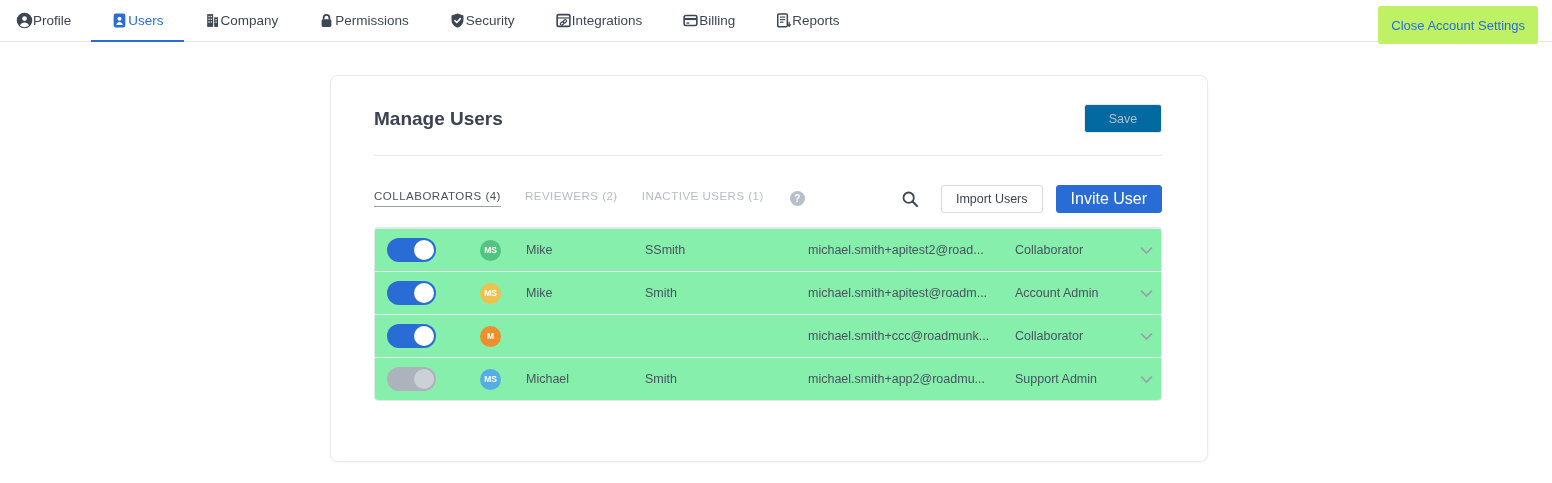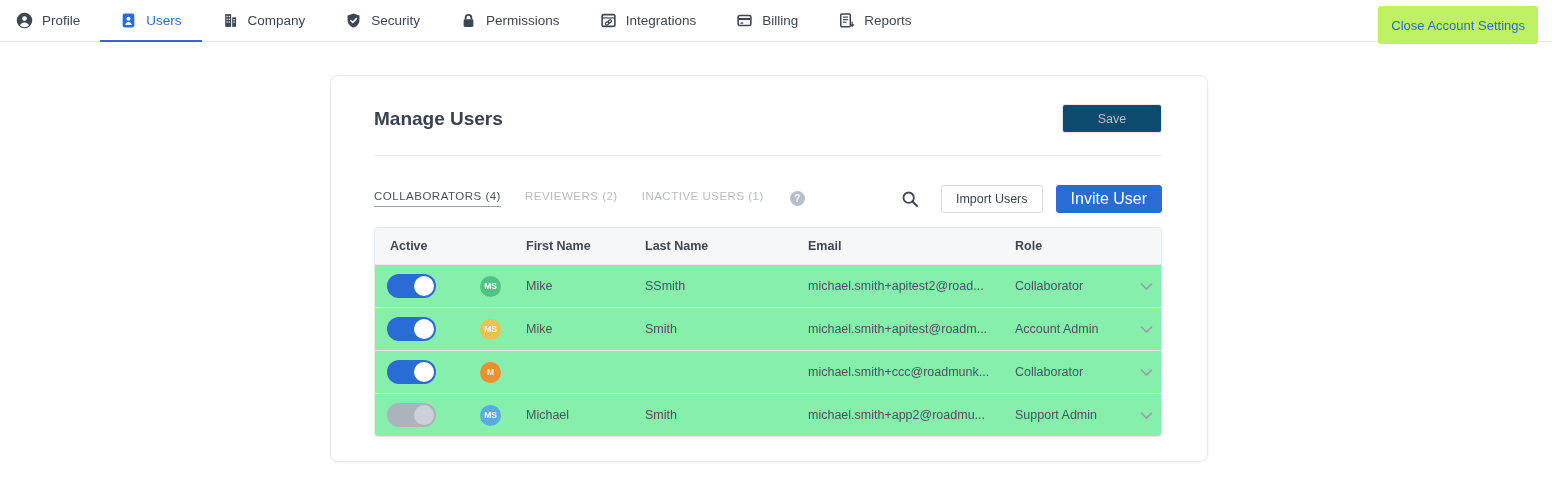--- a/index.html
+++ b/index.html
@@ -3,38 +3,38 @@
 <meta charset="utf-8">
 <style>
   * { margin:0; padding:0; box-sizing:border-box; }
   html,body { width:1552px; height:483px; background:#ffffff;
     font-family:"Liberation Sans", sans-serif; color:#4a5260; }
   .page { position:relative; width:1552px; height:483px; overflow:hidden; }
 
   
   .topnav { position:absolute; top:0; left:0; right:0; height:42px;
     display:flex; align-items:stretch; border-bottom:1px solid #e4e7eb; background:#fff; }
-  .nav-item { display:flex; align-items:center; gap:9px; padding:0 20px;
+  .nav-item { display:flex; align-items:center; padding:0 20px;
     font-size:13.5px; color:#3d4653; cursor:pointer; position:relative; }
   .nav-item:first-child { padding-left:16px; }
   .nav-item svg { display:block; }
   .nav-item.active { color:#2a6cd5; }
   .nav-item.active::after { content:""; position:absolute; left:0; right:0; bottom:-1px;
     height:2px; background:#2a6cd5; }
   .close-btn { position:absolute; right:14px; top:6px; height:38px; padding:0 13px;
     display:flex; align-items:center; background:#bef264; color:#2a6cd5;
     font-size:13px; border:none; border-radius:3px; cursor:pointer; }
 
   
   .card { position:absolute; left:330px; top:75px; width:878px; height:387px;
     background:#fff; border:1px solid #e7e9ed; border-radius:8px;
     box-shadow:0 1px 3px rgba(40,50,70,.04); padding:28px 45px 0 43px; }
   .card-head { display:flex; align-items:center; justify-content:space-between; }
   .card-title { font-size:19px; font-weight:700; color:#3a4150; }
-  .save-btn { width:100px; height:29px; background:#0c4a6e; border:1px solid #e6e8ec;
+  .save-btn { width:78px; height:29px; background:#0369a1; border:1px solid #e6e8ec;
     border-radius:3px; color:#b9bfc8; font-size:12.5px; cursor:default;margin-left:16px; }
   .divider { height:1px; background:#e8eaed; margin-top:22px; }
 
   
   .tabs-row { margin-top:28px; height:29px; display:flex; align-items:center; }
   .tab { font-size:11.5px; letter-spacing:.5px; color:#b6bcc4; margin-right:24px;
     cursor:pointer; padding-bottom:4px; border-bottom:1px solid transparent; }
   .tab.active { color:#4a5260; border-bottom-color:#9aa0aa; }
   .help-dot { width:15px; height:15px; border-radius:50%; background:#b9bfc8; color:#fff;
     font-size:10px; font-weight:700; display:flex; align-items:center; justify-content:center;
@@ -114,35 +114,35 @@
               <rect x="10.8" y="9" width="1.2" height="1.2"></rect>
           </g>
         </svg>
       </span>
       <span>Company</span>
     </div>
 
     <div class="nav-item">
       <span>
         <svg width="17" height="17" viewBox="0 0 16 16">
+          <path d="M5.3 7V5.4a2.7 2.7 0 0 1 5.4 0V7" fill="none" stroke="currentColor" stroke-width="1.7"></path>
+          <rect x="3.4" y="6.8" width="9.2" height="7.2" rx="1.4" fill="currentColor"></rect>
+        </svg>
+      </span>
+      <span>Permissions</span>
+    </div>
+
+    <div class="nav-item">
+      <span>
+        <svg width="17" height="17" viewBox="0 0 16 16">
           <path d="M8 1.3l5.6 2v4.2c0 3.6-2.4 6.2-5.6 7.2-3.2-1-5.6-3.6-5.6-7.2V3.3z" fill="currentColor"></path>
           <path d="M5.4 8l1.9 1.9 3.4-3.7" fill="none" stroke="#fff" stroke-width="1.5" stroke-linecap="round" stroke-linejoin="round"></path>
         </svg>
       </span>
       <span>Security</span>
-    </div>
-
-    <div class="nav-item">
-      <span>
-        <svg width="17" height="17" viewBox="0 0 16 16">
-          <path d="M5.3 7V5.4a2.7 2.7 0 0 1 5.4 0V7" fill="none" stroke="currentColor" stroke-width="1.7"></path>
-          <rect x="3.4" y="6.8" width="9.2" height="7.2" rx="1.4" fill="currentColor"></rect>
-        </svg>
-      </span>
-      <span>Permissions</span>
     </div>
 
     <div class="nav-item">
       <span>
         <svg width="17" height="17" viewBox="0 0 16 16" fill="none" stroke="currentColor">
           <rect x="2" y="2.5" width="12" height="11" rx="1.6" stroke-width="1.5"></rect>
           <line x1="2.4" y1="5.6" x2="13.6" y2="5.6" stroke-width="1.1"></line>
           <g transform="rotate(-38 8 9.8)" stroke-width="1.1">
             <rect x="4.7" y="8.6" width="3.6" height="2.4" rx="1.2"></rect>
             <rect x="7.7" y="8.6" width="3.6" height="2.4" rx="1.2"></rect>
@@ -201,28 +201,20 @@
           <circle cx="6.8" cy="6.8" r="4.6" stroke-width="1.6"></circle>
           <line x1="10.3" y1="10.3" x2="14.2" y2="14.2" stroke-width="1.8" stroke-linecap="round"></line>
         </svg>
       </button>
       <button class="import-btn">Import Users</button>
       <button class="invite-btn">Invite User</button>
     </div>
 
     <div class="table">
 
-      <div class="trow thead">
-        <div class="th-active">Active</div>
-        <div>First Name</div>
-        <div>Last Name</div>
-        <div>Email</div>
-        <div>Role</div>
-        <div></div>
-      </div>
 
       <div class="trow">
         <div class="cell-toggle">
           <div class="toggle on">
               <div class="knob"></div>
             </div>
         </div>
         <div>
             <div class="avatar" style="background: rgb(82, 195, 131);">MS</div>
           </div>

